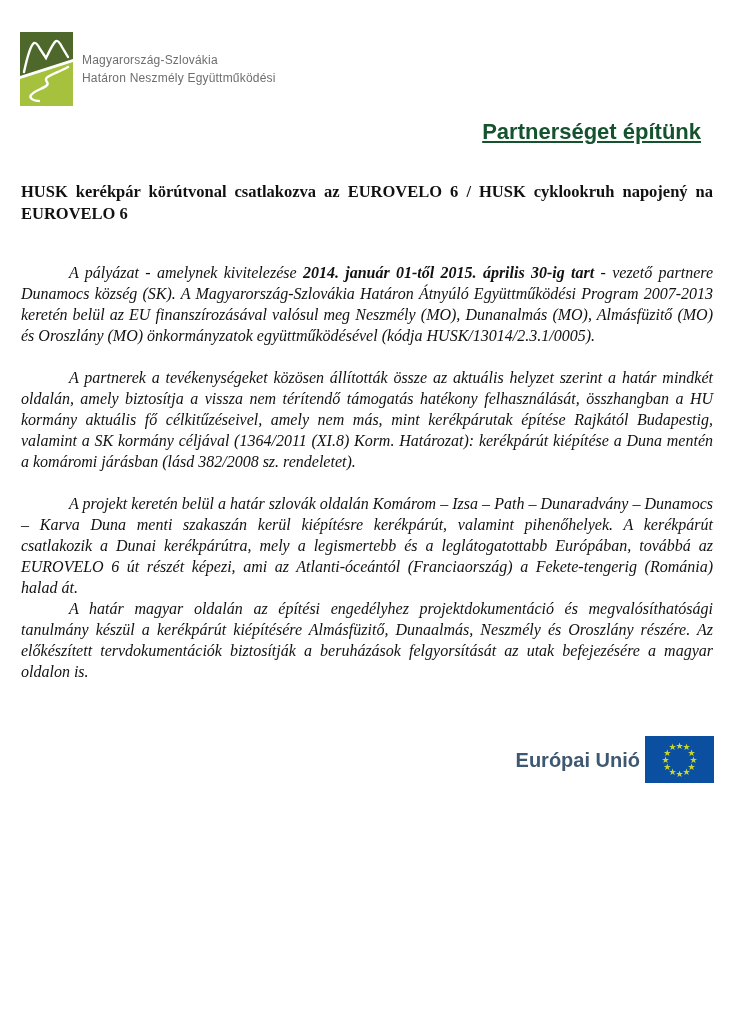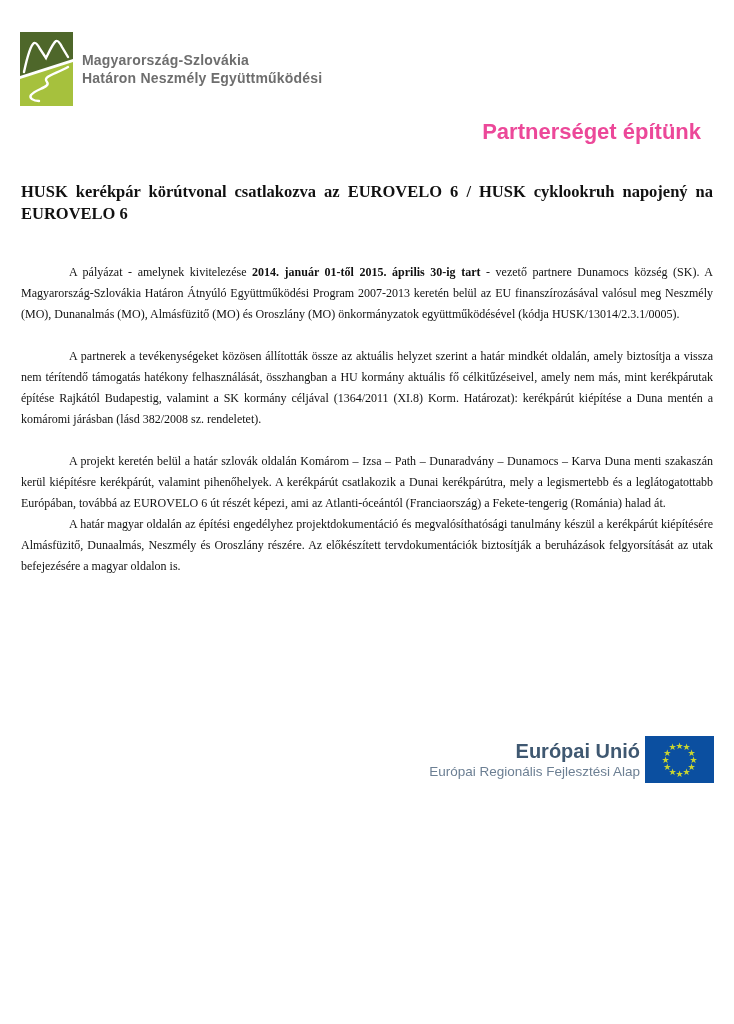--- a/index.html
+++ b/index.html
@@ -17,25 +17,24 @@
   
   .header {
     display: flex;
     align-items: center;
     gap: 9px;
     padding: 32px 21px 0 20px;
   }
   .logo-mark { flex: 0 0 auto; display: block; }
   .logo-text {
     font-family: "Liberation Sans", sans-serif;
-    font-size: 14px;
+    font-size: 12px;
     line-height: 18.5px;
     color: #6e6e6e;
     letter-spacing: 0.2px;
-    font-weight: bold;
   }
   
   .tagline {
     margin-top: 13px;
     padding-right: 33px;
     text-align: right;
     font-family: "Liberation Sans", sans-serif;
     font-weight: bold;
     font-size: 22px;
     color: #4d661f;
@@ -44,24 +43,25 @@
   .content { padding: 0 21px; }
   .doc-heading {
     margin: 36px 0 37px 0;
     font-size: 16.5px;
     line-height: 22px;
     font-weight: bold;
     text-align: justify;
   }
   .para {
     margin: 0 0 21px 0;
-    font-size: 12px;
+    font-size: 16px;
     line-height: 21px;
     text-align: justify;
     text-indent: 48px;
+    font-style: italic;
   }
   .para.tight { margin-bottom: 0; }
   .bold-run { font-weight: bold; }
   
   .footer {
     position: absolute;
     top: 736px;
     right: 20px;
     display: flex;
     align-items: center;
@@ -105,38 +105,37 @@
       <polygon points="0,47 53,30 53,74 0,74" fill="#a6c13d"></polygon>
       <path d="M4,40 C7,26 11,13 14,11 C16,10 18,13 20,17 L26,26 C29,20 33,11 36,9 C38,8 40,11 42,15 L48,25" fill="none" stroke="#ffffff" stroke-width="2.4" stroke-linecap="round"></path>
       <path d="M48,35 C36,42 22,44 27,50 C31,55 16,57 11,63 C9,66 13,69 19,69" fill="none" stroke="#ffffff" stroke-width="2.4" stroke-linecap="round"></path>
     </svg>
     <div class="logo-text">
       <div>Magyarország-Szlovákia</div>
       <div>Határon Neszmély Együttműködési</div>
     </div>
   </div>
 
-  <div class="tagline" style="color: #ec4899;">Partnerséget építünk</div>
+  <div class="tagline" style="color: #14532d; text-decoration: underline;">Partnerséget építünk</div>
 
   <div class="content">
     <div class="doc-heading">HUSK kerékpár körútvonal csatlakozva az EUROVELO 6 / HUSK cyklookruh napojený na EUROVELO 6</div>
 
     <p class="para"><span>A pályázat - amelynek kivitelezése </span><span class="bold-run">2014. január 01-től 2015. április 30-ig tart</span><span> - vezető partnere Dunamocs község (SK).  A Magyarország-Szlovákia Határon Átnyúló Együttműködési Program 2007-2013 keretén belül az EU finanszírozásával valósul meg Neszmély (MO), Dunanalmás (MO), Almásfüzitő (MO) és Oroszlány (MO) önkormányzatok együttműködésével (kódja HUSK/13014/2.3.1/0005).</span></p>
 
     <p class="para">A partnerek a tevékenységeket közösen állították össze az aktuális helyzet szerint a határ mindkét oldalán, amely biztosítja a vissza nem térítendő támogatás hatékony felhasználását, összhangban a HU kormány aktuális fő célkitűzéseivel, amely nem más, mint kerékpárutak építése Rajkától Budapestig, valamint a SK kormány céljával (1364/2011 (XI.8) Korm. Határozat): kerékpárút kiépítése a Duna mentén a komáromi járásban (lásd 382/2008 sz. rendeletet).</p>
 
     <p class="para tight">A projekt keretén belül a határ szlovák oldalán Komárom – Izsa – Path – Dunaradvány – Dunamocs – Karva Duna menti szakaszán kerül kiépítésre kerékpárút, valamint pihenőhelyek. A kerékpárút csatlakozik a Dunai kerékpárútra, mely a legismertebb és a leglátogatottabb Európában, továbbá az EUROVELO 6 út részét képezi, ami az Atlanti-óceántól (Franciaország) a Fekete-tengerig (Románia) halad át.</p>
 
     <p class="para tight">A határ magyar oldalán az építési engedélyhez projektdokumentáció és megvalósíthatósági tanulmány készül a kerékpárút kiépítésére Almásfüzitő, Dunaalmás, Neszmély és Oroszlány részére. Az előkészített tervdokumentációk biztosítják a beruházások felgyorsítását az utak befejezésére a magyar oldalon is.</p>
   </div>
 
   <div class="footer">
     <div class="eu-text">
       <div class="eu-title">Európai Unió</div>
-      <div class="eu-subtitle">Európai Regionális Fejlesztési Alap</div>
     </div>
     <div class="eu-flag" style="background: rgb(11, 79, 160);">
       <div>
           <span class="star" style="transform: translate(-50%, -50%) rotate(0deg) translateY(-14px) rotate(0deg); color: rgb(200, 212, 49);">★</span>
           <span class="star" style="transform: translate(-50%, -50%) rotate(30deg) translateY(-14px) rotate(-30deg); color: rgb(200, 212, 49);">★</span>
           <span class="star" style="transform: translate(-50%, -50%) rotate(60deg) translateY(-14px) rotate(-60deg); color: rgb(200, 212, 49);">★</span>
           <span class="star" style="transform: translate(-50%, -50%) rotate(90deg) translateY(-14px) rotate(-90deg); color: rgb(200, 212, 49);">★</span>
           <span class="star" style="transform: translate(-50%, -50%) rotate(120deg) translateY(-14px) rotate(-120deg); color: rgb(200, 212, 49);">★</span>
           <span class="star" style="transform: translate(-50%, -50%) rotate(150deg) translateY(-14px) rotate(-150deg); color: rgb(200, 212, 49);">★</span>
           <span class="star" style="transform: translate(-50%, -50%) rotate(180deg) translateY(-14px) rotate(-180deg); color: rgb(200, 212, 49);">★</span>

